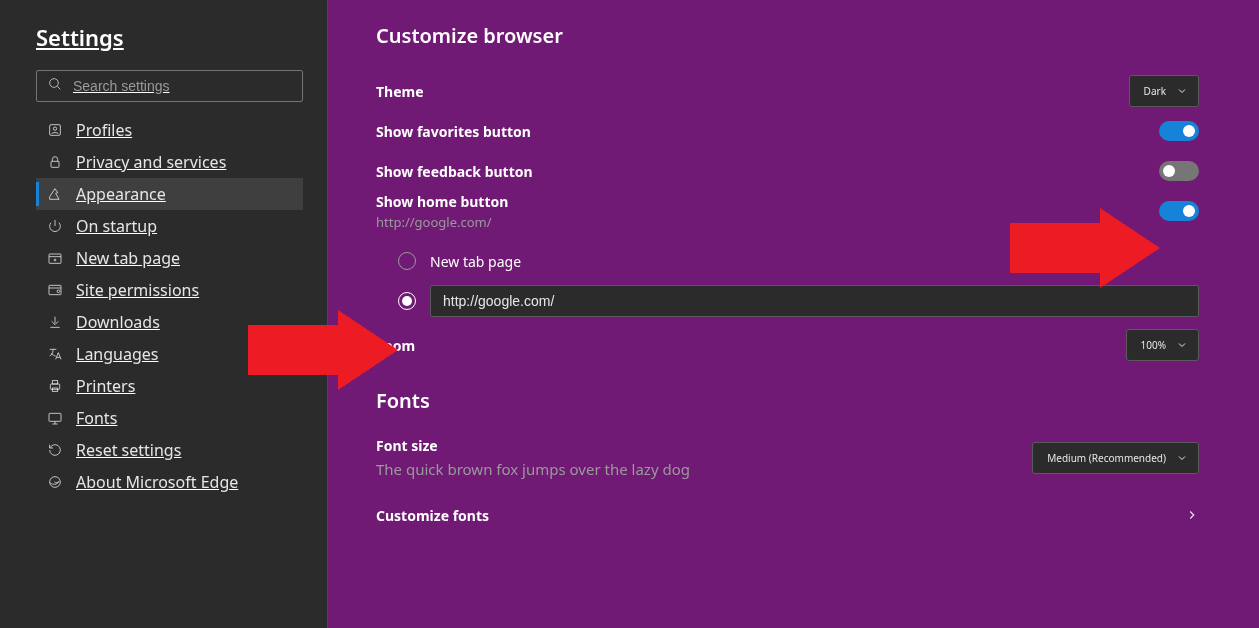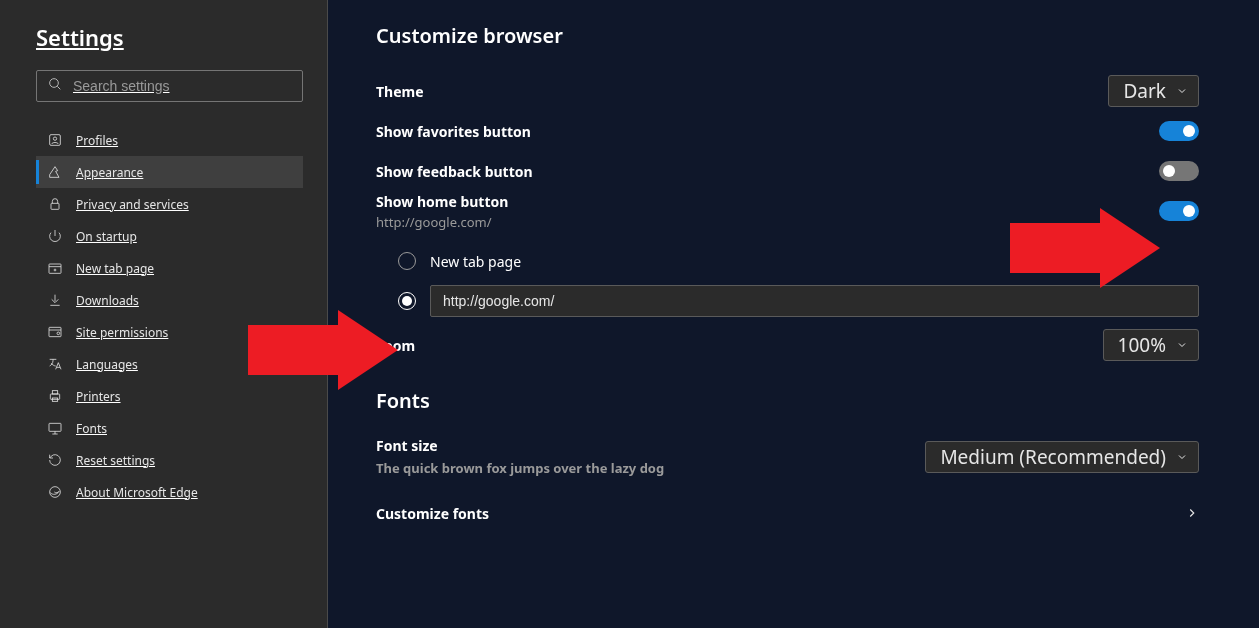--- a/index.html
+++ b/index.html
@@ -23,21 +23,21 @@
     padding: 22px 0 0 0;
     text-decoration: underline;
   }
   .sidebar-title {
     font-size: 22px;
     font-weight: 600;
     padding: 0 0 18px 36px;
   }
   .search-wrap {
     padding: 0 24px 0 36px;
-    margin-bottom: 22px;
+    margin-bottom: 12px;
   }
   .search {
     display: flex;
     align-items: center;
     border: 1px solid #757575;
     border-radius: 2px;
     height: 32px;
     padding: 0 10px;
     background: #2b2b2b;
   }
@@ -72,28 +72,28 @@
     position: absolute;
     left: 0; top: 4px; bottom: 4px; width: 3px;
     background: #1683d8;
   }
   .nav-item .icon {
     width: 18px; height: 18px; margin-right: 12px;
     display: inline-flex; align-items: center; justify-content: center;
     color: #e6e6e6;
   }
   .nav-item .icon svg { width: 16px; height: 16px; fill: none; stroke: currentColor; stroke-width: 1.2; }
-  .nav-item .label { font-size: 12px; }
+  .nav-item .label { font-size: 16px; }
 
   
   .main {
     flex: 1;
     padding: 22px 60px 0 48px;
     overflow: auto;
-    background: #0f172a;
+    background: #701a75;
   }
   .section-title {
     font-size: 20px;
     font-weight: 600;
     margin-bottom: 22px;
   }
   .row {
     display: flex;
     align-items: center;
     justify-content: space-between;
@@ -106,21 +106,21 @@
 
   
   .dropdown {
     display: inline-flex;
     align-items: center;
     height: 32px;
     padding: 0 10px 0 14px;
     border: 1px solid #5a5a5a;
     border-radius: 3px;
     color: #e6e6e6;
-    font-size: 19px;
+    font-size: 10px;
     cursor: pointer;
     background: #2b2b2b;
   }
   .dropdown svg { width: 12px; height: 12px; margin-left: 10px; fill: none; stroke: currentColor; stroke-width: 2; }
 
   
   .toggle {
     width: 40px; height: 20px;
     border-radius: 10px;
     position: relative;
@@ -166,21 +166,21 @@
     background: #2b2b2b;
     border: 1px solid #5a5a5a;
     border-radius: 2px;
     color: #e6e6e6;
     font-size: 14px;
     padding: 0 12px;
     outline: none;
   }
 
   .fonts-section { margin-top: 22px; }
-  .preview { color: #9a9a9a; font-size: 13px; margin-top: 4px; font-weight: bold; }
+  .preview { color: #9a9a9a; font-size: 15px; margin-top: 4px; }
 
   .chev-right { width: 14px; height: 14px; fill: none; stroke: #e6e6e6; stroke-width: 2; }
 
   
   .arrow {
     position: absolute;
     pointer-events: none;
   }
 </style>
 </head>
@@ -207,36 +207,36 @@
       <li class="nav-item">
         <span class="icon">
             <svg viewBox="0 0 24 24">
               <rect x="4" y="4" width="16" height="16" rx="2"></rect>
               <circle cx="12" cy="10" r="2.5"></circle>
               <path d="M7 18c1-3 9-3 10 0"></path>
             </svg>
           </span>
         <span class="label">Profiles</span>
       </li>
-      <li class="nav-item active">
-        <span class="icon">
-            <svg viewBox="0 0 24 24">
-              <path d="M4 16l8-12 4 6-3 1 5 9H4z"></path>
-            </svg>
-          </span>
-        <span class="label">Appearance</span>
-      </li>
       <li class="nav-item">
         <span class="icon">
             <svg viewBox="0 0 24 24">
               <rect x="6" y="11" width="12" height="9" rx="1"></rect>
               <path d="M8 11V8a4 4 0 0 1 8 0v3"></path>
             </svg>
           </span>
         <span class="label">Privacy and services</span>
+      </li>
+      <li class="nav-item active">
+        <span class="icon">
+            <svg viewBox="0 0 24 24">
+              <path d="M4 16l8-12 4 6-3 1 5 9H4z"></path>
+            </svg>
+          </span>
+        <span class="label">Appearance</span>
       </li>
       <li class="nav-item">
         <span class="icon">
             <svg viewBox="0 0 24 24">
               <path d="M12 3v9"></path>
               <path d="M6 7a8 8 0 1 0 12 0"></path>
             </svg>
           </span>
         <span class="label">On startup</span>
       </li>
@@ -247,36 +247,36 @@
               <line x1="3" y1="10" x2="21" y2="10"></line>
               <line x1="12" y1="13" x2="12" y2="17"></line>
               <line x1="10" y1="15" x2="14" y2="15"></line>
             </svg>
           </span>
         <span class="label">New tab page</span>
       </li>
       <li class="nav-item">
         <span class="icon">
             <svg viewBox="0 0 24 24">
+              <rect x="3" y="5" width="18" height="14" rx="1"></rect>
+              <line x1="3" y1="9" x2="21" y2="9"></line>
+              <circle cx="17" cy="14" r="2"></circle>
+            </svg>
+          </span>
+        <span class="label">Site permissions</span>
+      </li>
+      <li class="nav-item">
+        <span class="icon">
+            <svg viewBox="0 0 24 24">
               <path d="M12 4v10"></path>
               <path d="M7 11l5 5 5-5"></path>
               <line x1="5" y1="20" x2="19" y2="20"></line>
             </svg>
           </span>
         <span class="label">Downloads</span>
-      </li>
-      <li class="nav-item">
-        <span class="icon">
-            <svg viewBox="0 0 24 24">
-              <rect x="3" y="5" width="18" height="14" rx="1"></rect>
-              <line x1="3" y1="9" x2="21" y2="9"></line>
-              <circle cx="17" cy="14" r="2"></circle>
-            </svg>
-          </span>
-        <span class="label">Site permissions</span>
       </li>
       <li class="nav-item">
         <span class="icon">
             <svg viewBox="0 0 24 24">
               <path d="M4 5h10M9 5v2c0 4-3 7-5 8M6 11c2 2 5 4 7 4"></path>
               <path d="M13 20l4-10 4 10M14.5 17h5"></path>
             </svg>
           </span>
         <span class="label">Languages</span>
       </li>

